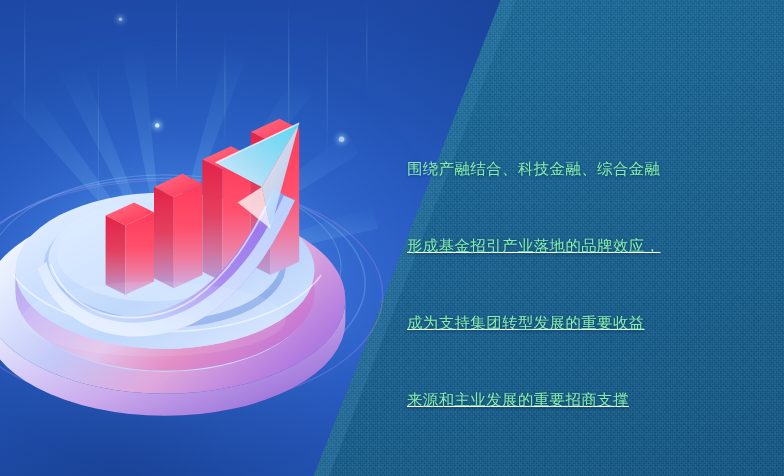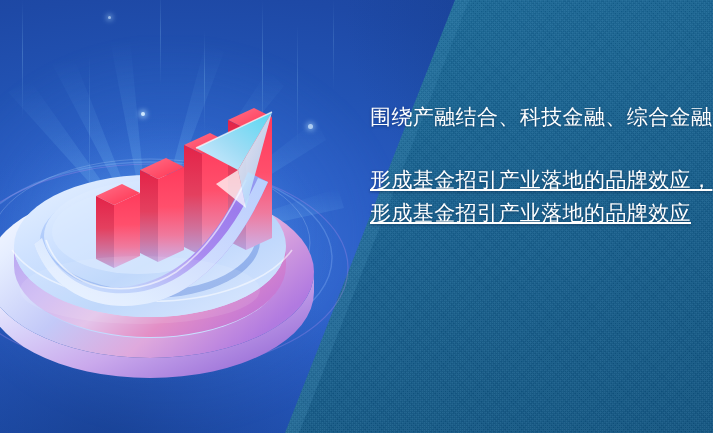--- a/index.html
+++ b/index.html
@@ -67,27 +67,28 @@
   .illus svg{display:block;}
 
   
   .copy{
     position:absolute;left:370px;top:100px;width:320px;
     color:#ffffff;
   }
   .para{margin:0 0 0 0;}
   .para + .para{margin-top:30px;text-decoration:underline;}
   .tline{
-    font-size:21px;
+    font-size:14px;
     line-height:33px;
     letter-spacing:.4px;
-    color:#ffffff;
+    color:#86efac;
     white-space:nowrap;
     text-shadow:0 1px 3px rgba(0,20,50,.45);
     font-weight:400;
+    margin-top:37px;
   }
 </style>
 </head>
 <body>
 
 <div id="banner">
 
   <div class="bg-base"></div>
   <div class="bg-left-glow"></div>
   <div class="bg-topright-dark"></div>
@@ -300,18 +301,19 @@
   </div>
 
   <div class="copy">
 
     <div class="para">
       <div class="tline">围绕产融结合、科技金融、综合金融</div>
     </div>
 
     <div class="para">
       <div class="tline">形成基金招引产业落地的品牌效应，</div>
-      <div class="tline">形成基金招引产业落地的品牌效应</div>
+      <div class="tline">成为支持集团转型发展的重要收益</div>
+      <div class="tline">来源和主业发展的重要招商支撑</div>
     </div>
 
   </div>
 
 </div>
 
 </body></html>

